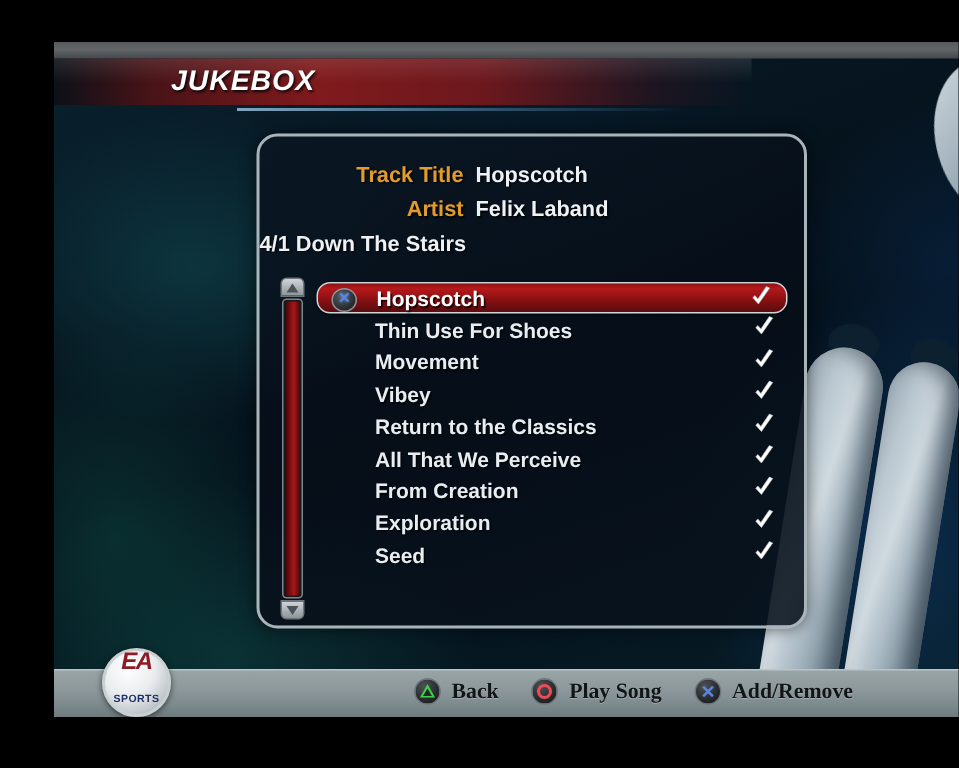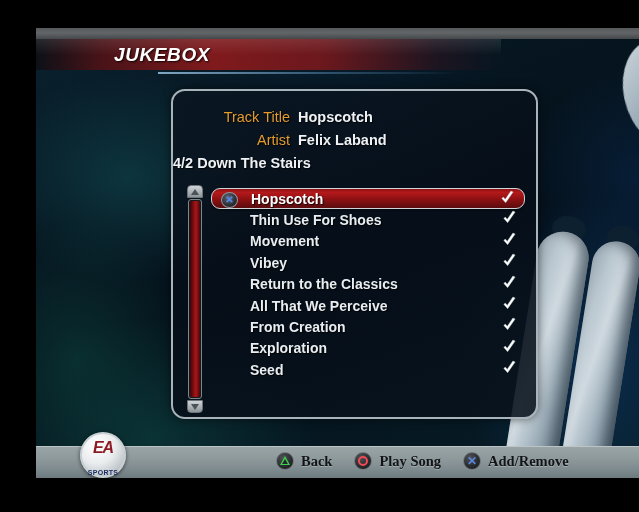--- a/index.html
+++ b/index.html
@@ -91,22 +91,22 @@
     position:absolute; left:135px; top:89px; width:367px; height:330px;
     border:2px solid #a9b3ba; border-radius:14px;
     background:linear-gradient(160deg, rgba(10,22,34,.86) 0%, rgba(6,14,24,.90) 45%, rgba(8,18,28,.88) 100%);
     box-shadow:0 0 10px rgba(0,0,0,.55);
   }
 
   
   #info { position:absolute; left:0; top:14px; width:100%; }
   .inforow { height:23px; display:flex; align-items:center; }
   .infolabel {
-    width:125px; text-align:right; padding-right:8px;
-    color:#e49b2e; font-size:14.5px; font-weight:normal;
+    width:144px; text-align:right; padding-right:8px;
+    color:#e49b2e; font-size:14.5px; font-weight:bold;
     text-shadow:1px 1px 1px rgba(0,0,0,.8);
   }
   .infoval {
     color:#eef2f5; font-size:14.5px; font-weight:bold;
     text-shadow:1px 1px 1px rgba(0,0,0,.8);
   }
 
   
   #list { position:absolute; left:14px; top:97px; width:340px; }
   .track {
@@ -196,26 +196,26 @@
   }
   .glyph-circ { width:10px;height:10px;border-radius:50%;border:2.2px solid #f04a52; }
   .glyph-x { color:#5b86dd; font-size:12px; font-weight:bold; line-height:1; }
   .btnlabel {
     font-size:14.5px; font-weight:bold; color:#121517;
     text-shadow:0 1px 0 rgba(255,255,255,.25);
   }
 
   
   #ealogo {
-    position:absolute; left:44px; top:432px; width:46px; height:46px;
+    position:absolute; left:32px; top:432px; width:46px; height:46px;
     border-radius:50%;
     background:radial-gradient(circle at 36% 28%, #ffffff 0%, #e9ecee 45%, #b9c0c4 80%, #8e9599 100%);
     border:2px solid #c9d0d4;
     box-shadow:0 1px 4px rgba(0,0,0,.6);
-    display:flex; flex-direction:column; align-items:center; justify-content:flex-end;gap:12px;
+    display:flex; flex-direction:column; align-items:center; justify-content:flex-start;gap:12px;
   }
   #ealogo .ea {
     font-size:16px; font-weight:bold; font-style:italic; color:#8d1b25; line-height:1;
     letter-spacing:-1px;
   }
   #ealogo .sports {
     font-size:7px; font-weight:bold; color:#1f2f66; line-height:1; margin-top:1px;
     letter-spacing:.3px;
   }
 </style>
@@ -245,21 +245,21 @@
     <div id="info">
       <div class="inforow">
         <div class="infolabel">Track Title</div>
         <div class="infoval">Hopscotch</div>
       </div>
       <div class="inforow">
         <div class="infolabel">Artist</div>
         <div class="infoval">Felix Laband</div>
       </div>
       <div class="inforow">
-        <div class="infoval">4/2 Down The Stairs</div>
+        <div class="infoval">4/1 Down The Stairs</div>
       </div>
     </div>
 
     <div id="list">
         <div class="track sel">
           <div class="xbtn">
             <span>✕</span>
           </div>
           <div class="tname">Hopscotch</div>
           <div class="check"><svg viewBox="0 0 16 16" width="15" height="16">

